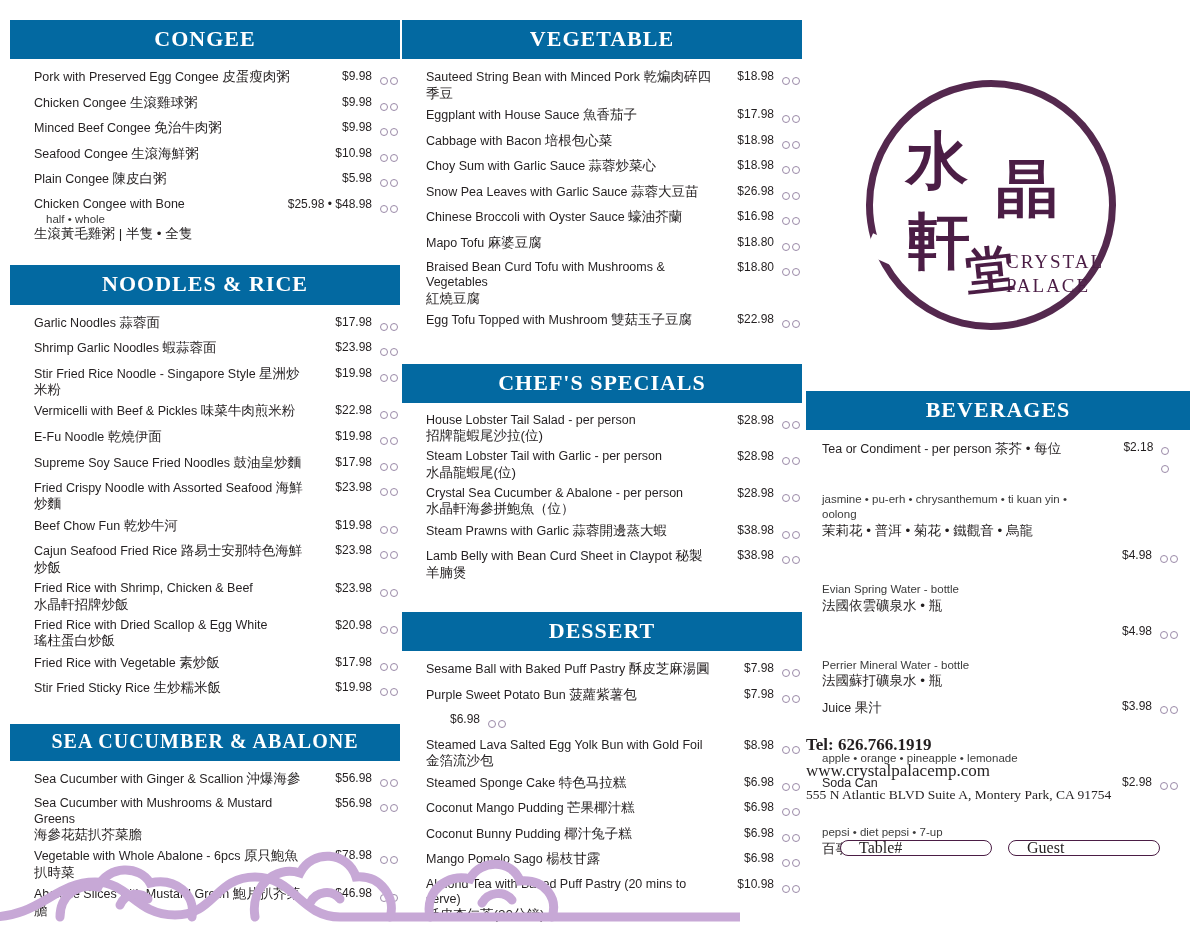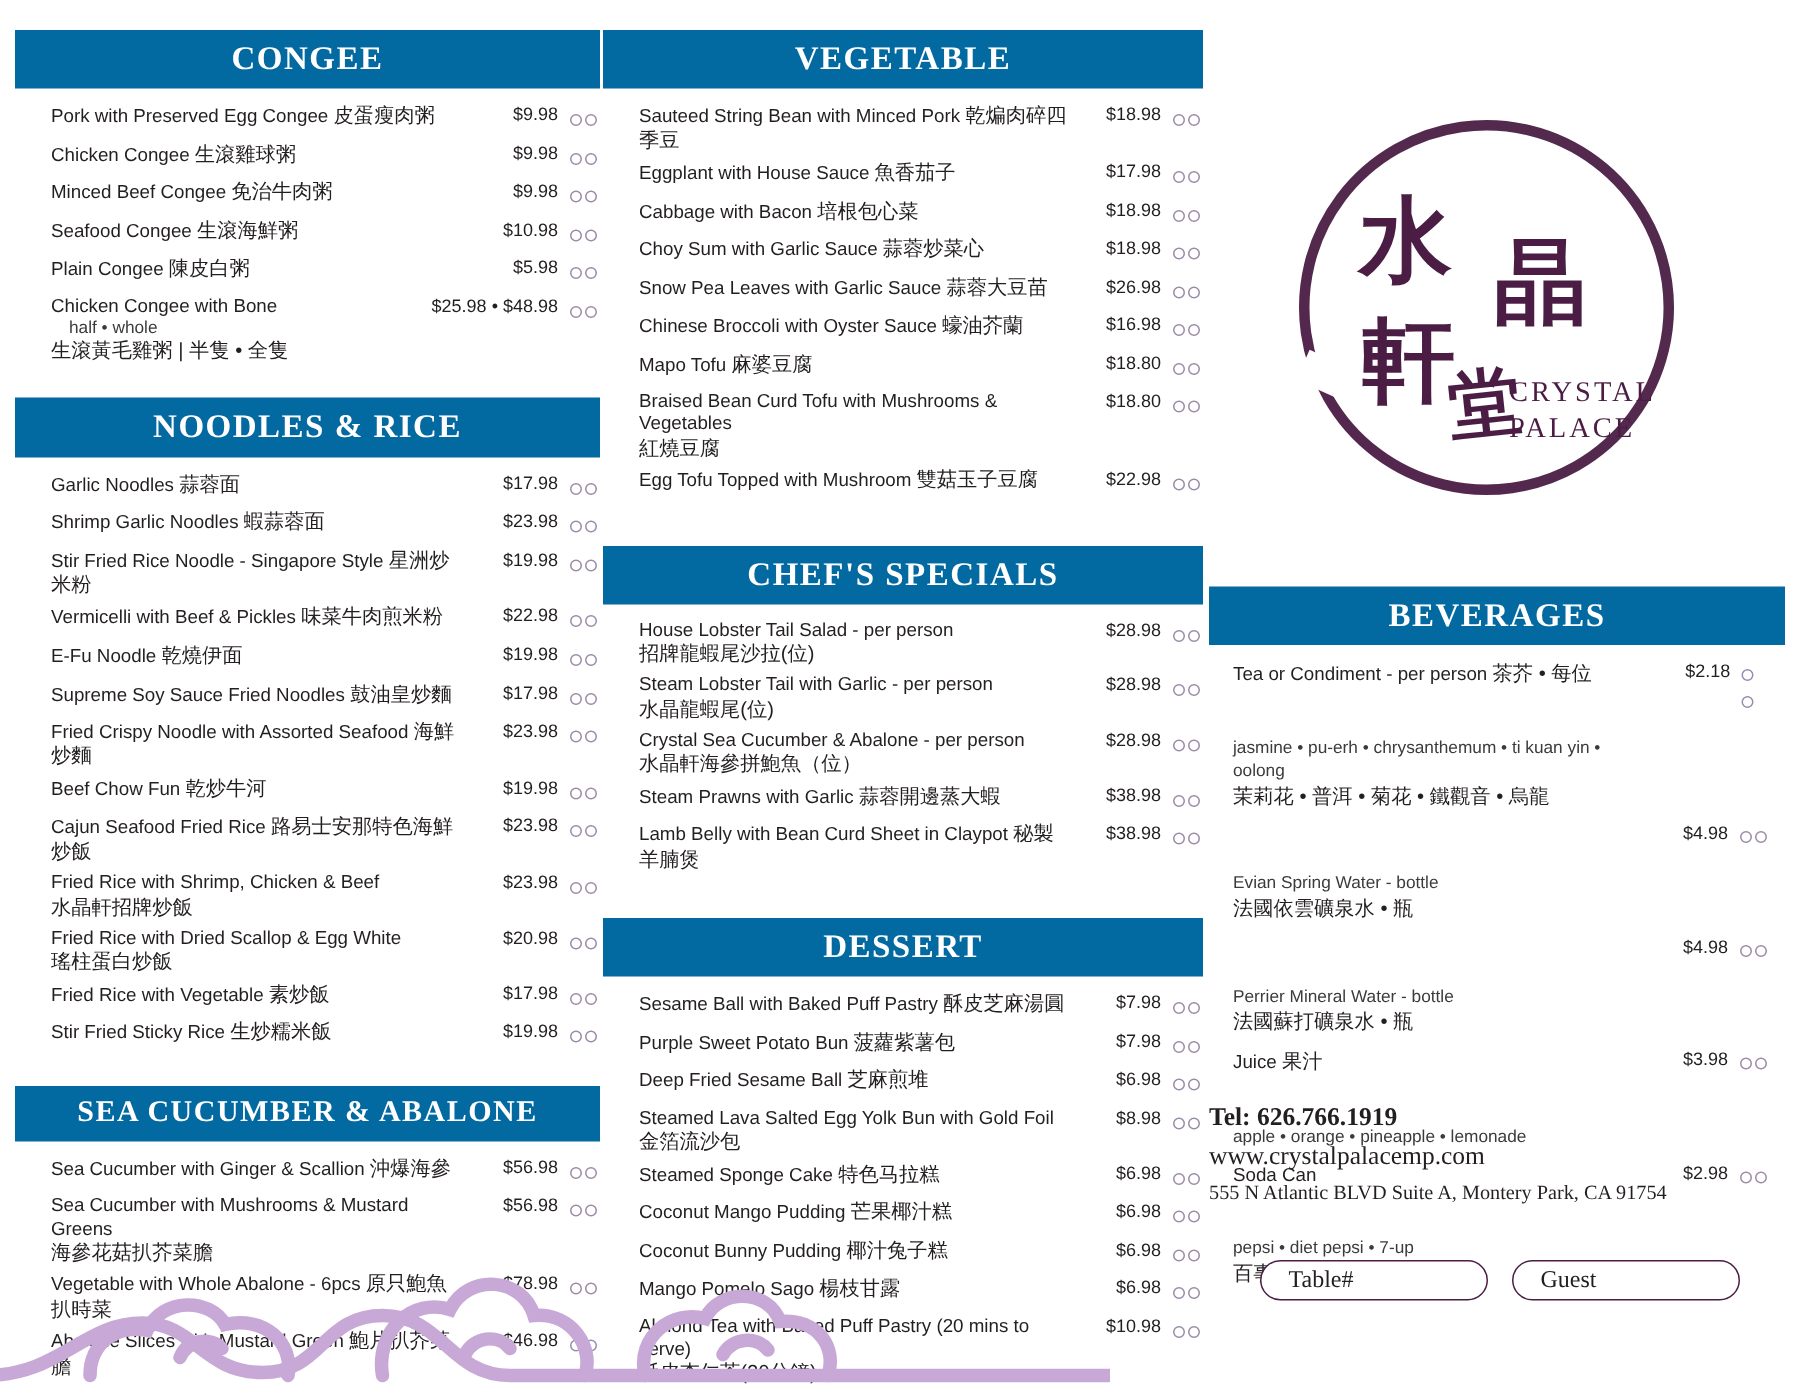--- a/index.html
+++ b/index.html
@@ -104,21 +104,21 @@
   .contact .tel { font-size:17px; font-weight:bold; margin-bottom:6px; }
   .contact .web { font-size:17px; font-weight:normal; margin-bottom:6px; }
   .contact .addr { font-size:13.5px; }
 
   
   .fields { position:absolute; left:840px; top:840px; width:320px; display:flex; gap:16px; }
   .field {
     flex:1 1 0;
     border:1.5px solid #4b1d45;
     border-radius:18px;
-    height:27px;
+    height:16px;
     display:flex; align-items:center;
     padding-left:18px;
     font-family:"Liberation Serif", serif;
     font-size:16px;
     color:#231f20;
     background:#fff;
   }
 
   
   .cloud { position:absolute; left:0; bottom:0; width:740px; height:140px; pointer-events:none; }
@@ -450,21 +450,20 @@
           </div>
         </div>
       <div class="item">
           <div class="name"><span>Purple Sweet Potato Bun</span> <span class="cn">菠蘿紫薯包</span></div>
           <div class="right">
             <span class="price">$7.98</span>
             <span class="circles"><i class="circ"></i><i class="circ"></i></span>
           </div>
         </div>
       <div class="item">
-          <div class="name"><span>Deep Fried Sesame Ball</span> <span class="cn">芝麻煎堆</span></div>
           <div class="right">
             <span class="price">$6.98</span>
             <span class="circles"><i class="circ"></i><i class="circ"></i></span>
           </div>
         </div>
       <div class="item">
           <div class="name"><span>Steamed Lava Salted Egg Yolk Bun with Gold Foil</span> <span class="cn">金箔流沙包</span></div>
           <div class="right">
             <span class="price">$8.98</span>
             <span class="circles"><i class="circ"></i><i class="circ"></i></span>

